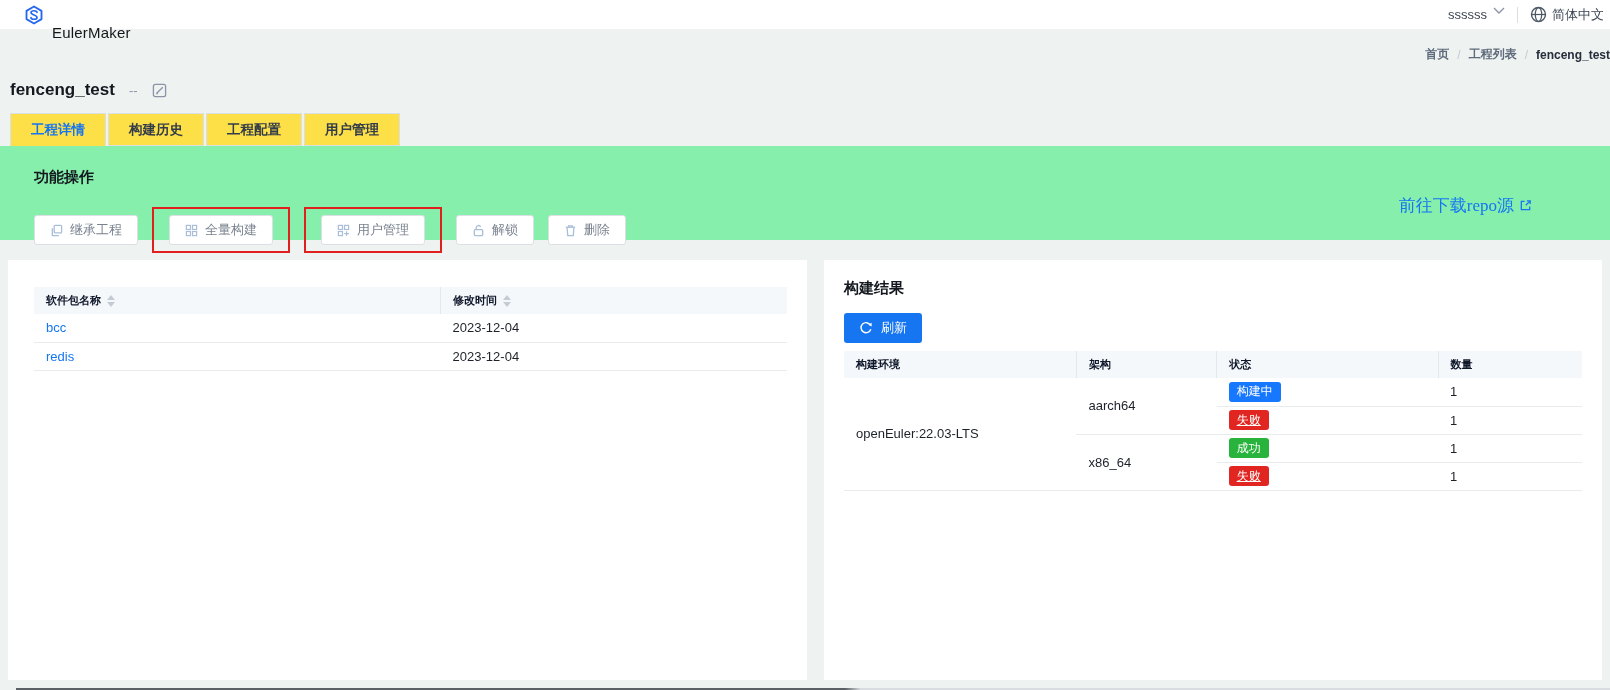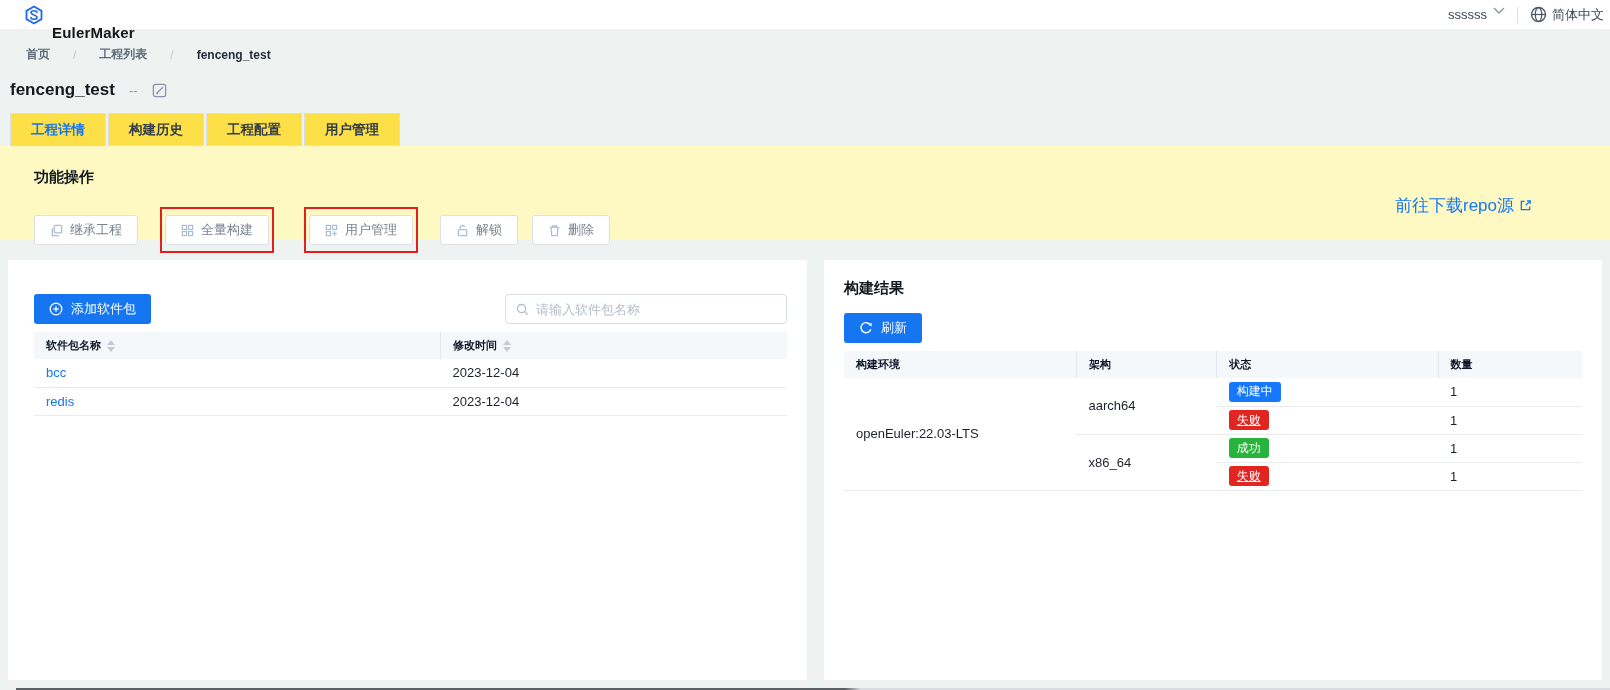--- a/index.html
+++ b/index.html
@@ -6,59 +6,59 @@
   html,body { width:1610px; height:690px; overflow:hidden; }
   body {
     font-family:"Liberation Sans","DejaVu Sans",sans-serif;
     background:#eef3f1; color:#1d2129; position:relative;
   }
   .topbar {
     height:29px; background:#ffffff; display:flex; align-items:center;
     justify-content:space-between; padding:0 6px 0 24px;
   }
   .brand { display:flex; align-items:center; gap:8px; cursor:pointer; }
-  .brand-name { font-size:15px; font-weight:bold; color:#14161a; letter-spacing:.2px;margin-top:36px; }
+  .brand-name { font-size:15px; font-weight:normal; color:#14161a; letter-spacing:.2px;margin-top:36px; }
   .topbar-right { display:flex; align-items:center; gap:12px; }
   .user-menu { display:flex; gap:6px; cursor:pointer; }
   .user-name { font-size:13px; color:#3c4554; }
   .v-divider { width:1px; height:16px; background:#d9dee5; }
   .lang-switch { display:flex; align-items:center; gap:5px; cursor:pointer; }
   .lang-label { font-size:13px; color:#3c4554; }
 
-  .breadcrumb { margin:17px 0 0 26px; font-size:12px; font-weight:600; color:#5f6b7c; display:flex; gap:23px; align-items:center;}
+  .breadcrumb { margin:17px 0 0 10px; font-size:12px; font-weight:600; color:#5f6b7c; display:flex; gap:8px; align-items:center;justify-content:flex-end;}
   .breadcrumb .sep { color:#c3c9d2; font-weight:400; }
   .breadcrumb .current { color:#262d3b; }
   .breadcrumb .crumb { cursor:pointer; }
 
   .title-row { margin:15px 0 0 10px; display:flex; align-items:center; gap:14px; height:24px; }
   .page-title { font-size:17px; font-weight:bold; color:#14181f; }
   .title-desc { font-size:13px; color:#8a94a6; }
   .edit-icon { display:inline-flex; cursor:pointer; }
 
   .tabs { margin:11px 0 0 10px; display:flex; gap:2px; height:33px; }
   .tab {
     min-width:96px; padding:0 18px; background:#fde047; border:1px solid #dadfe6;
     display:flex; align-items:center; justify-content:center;
     font-size:13.5px; font-weight:600; color:#333c4a; cursor:pointer;
   }
   .tab.active { color:var(--primary,#1676f2); border-bottom:none; }
 
-  .actions-section { background:#fef9c3; height:94px; position:relative; padding:22px 0 0 34px; }
+  .actions-section { background:#86efac; height:94px; position:relative; padding:22px 0 0 34px;font-family:Liberation Serif, serif; }
   .section-title { font-size:15px; font-weight:bold; color:#14181f; }
   .repo-link {
     position:absolute; top:48px; right:78px; display:flex; align-items:center; gap:5px;
     color:var(--primary,#1676f2); font-size:17px; cursor:pointer;
   }
   .buttons-row { margin-top:28px; display:flex; align-items:center; gap:14px; }
   .act-btn {
     height:30px; padding:0 15px; background:#fff; border:1px solid #dcdfe4; border-radius:3px;
     display:inline-flex; align-items:center; gap:7px; font-size:13px; color:#79828f; cursor:pointer;
     font-family:inherit;
   }
-  .red-box { border:2px solid var(--annotation,#e01f1f); padding:6px 3px; margin:-8px 8px; display:inline-flex; }
+  .red-box { border:2px solid var(--annotation,#e01f1f); padding:6px 15px; margin:-8px 0; display:inline-flex; }
 
   .panels { margin:20px 8px 0; display:flex; gap:17px; }
   .panel { background:#fff; height:420px; overflow:hidden; padding:19px 20px 0 26px; }
   .panel.left { width:799px; }
   .panel.right { flex:1; padding-left:20px; }
   .panel-title { font-size:15px; font-weight:bold; color:#14181f; }
   .toolbar { margin-top:15px; display:flex; align-items:center; justify-content:space-between; height:30px; }
   .primary-btn {
     height:30px; padding:0 15px; border:none; border-radius:3px; background:var(--primary,#1676f2);
     color:#fff; font-size:13px; display:inline-flex; align-items:center; gap:8px; cursor:pointer;
@@ -236,41 +236,20 @@
       </span>
       <span>删除</span>
     </button>
 
   </div>
 </section>
 
 <div class="panels">
 
   <section class="panel left">
-    <div class="toolbar">
-      <button class="primary-btn">
-        <span>
-          <svg viewBox="0 0 14 14" width="14" height="14">
-            <circle cx="7" cy="7" r="5.8" fill="none" stroke="#fff" stroke-width="1.3"></circle>
-            <line x1="7" y1="4.2" x2="7" y2="9.8" stroke="#fff" stroke-width="1.3"></line>
-            <line x1="4.2" y1="7" x2="9.8" y2="7" stroke="#fff" stroke-width="1.3"></line>
-          </svg>
-        </span>
-        <span>添加软件包</span>
-      </button>
-      <div class="search-box">
-        <span>
-          <svg viewBox="0 0 14 14" width="13" height="13">
-            <circle cx="6" cy="6" r="4.4" fill="none" stroke="#b6bdc9" stroke-width="1.4"></circle>
-            <line x1="9.3" y1="9.3" x2="12.6" y2="12.6" stroke="#b6bdc9" stroke-width="1.4"></line>
-          </svg>
-        </span>
-        <input type="text" placeholder="请输入软件包名称" style="">
-      </div>
-    </div>
     <table>
       <colgroup>
           <col style="width:54%">
           <col style="width:46%">
         </colgroup>
       <thead>
         <tr>
           <th>
             <span class="th-inner">
               <span>软件包名称</span>

